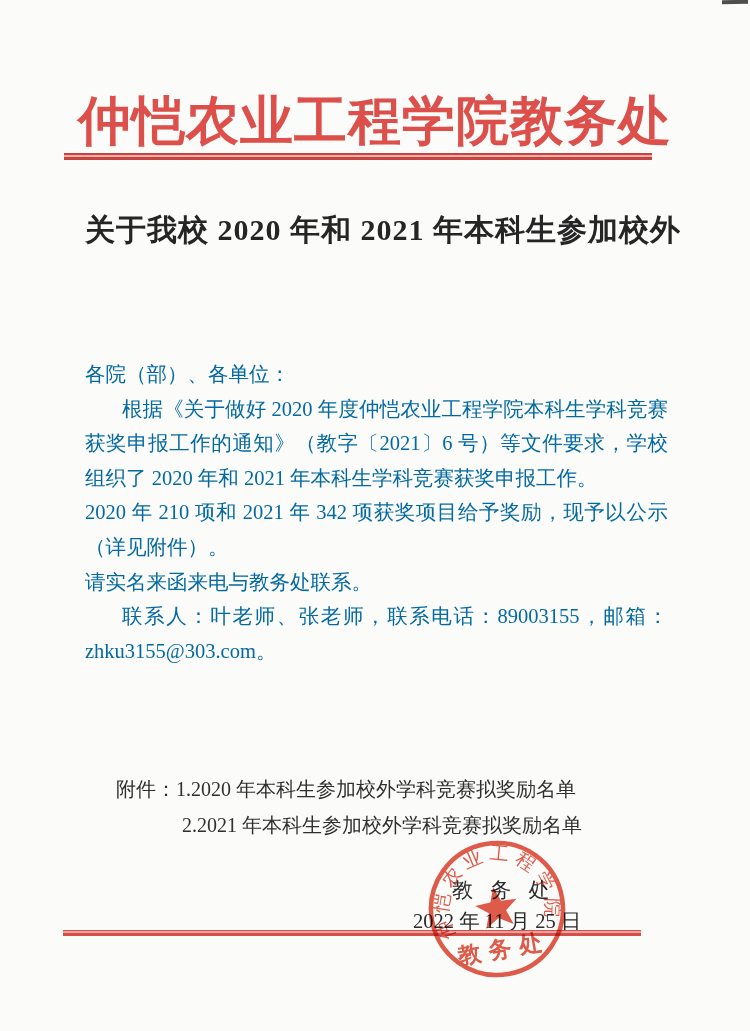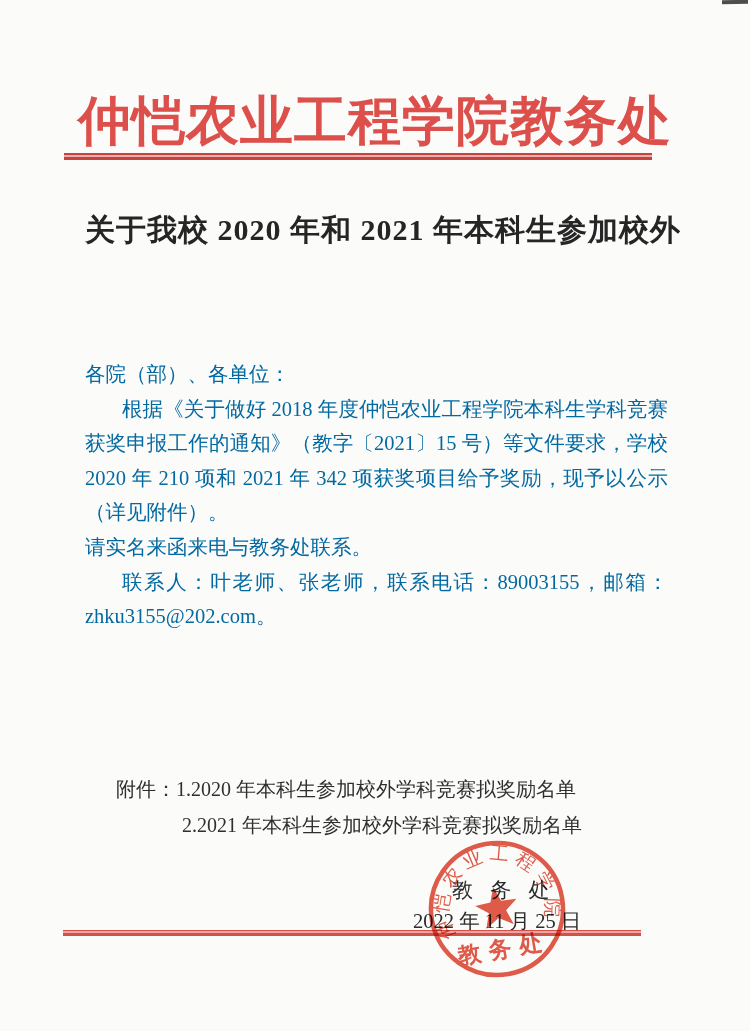--- a/index.html
+++ b/index.html
@@ -80,27 +80,28 @@
   <div class="scan-corner-mark"></div>
 
   <div class="org-name">仲恺农业工程学院教务处</div>
 
   <div class="header-rule"></div>
 
   <div class="doc-title l1">关于我校 2020 年和 2021 年本科生参加校外</div>
 
   <div class="body-block">
     <div class="bline">各院（部）、各单位：</div>
-    <div class="bline indent fill">根据《关于做好 2018 年度仲恺农业工程学院本科生学科竞赛</div>
-    <div class="bline fill">获奖申报工作的通知》（教字〔2021〕15 号）等文件要求，学校</div>
+    <div class="bline indent fill">根据《关于做好 2020 年度仲恺农业工程学院本科生学科竞赛</div>
+    <div class="bline fill">获奖申报工作的通知》（教字〔2021〕6 号）等文件要求，学校</div>
+    <div class="bline">组织了 2020 年和 2021 年本科生学科竞赛获奖申报工作。</div>
     <div class="bline fill">2020 年 210 项和 2021 年 342 项获奖项目给予奖励，现予以公示</div>
     <div class="bline">（详见附件）。</div>
     <div class="bline">请实名来函来电与教务处联系。</div>
     <div class="bline indent fill">联系人：叶老师、张老师，联系电话：89003155，邮箱：</div>
-    <div class="bline">zhku3155@202.com。</div>
+    <div class="bline">zhku3155@303.com。</div>
   </div>
 
   <div class="attach-line a1">附件：1.2020 年本科生参加校外学科竞赛拟奖励名单</div>
   <div class="attach-line a2">2.2021 年本科生参加校外学科竞赛拟奖励名单</div>
 
   <div class="sig-dept">教 务 处</div>
   <div class="sig-date">2022 年 11 月 25 日</div>
 
   <div class="bottom-rule"></div>
 

